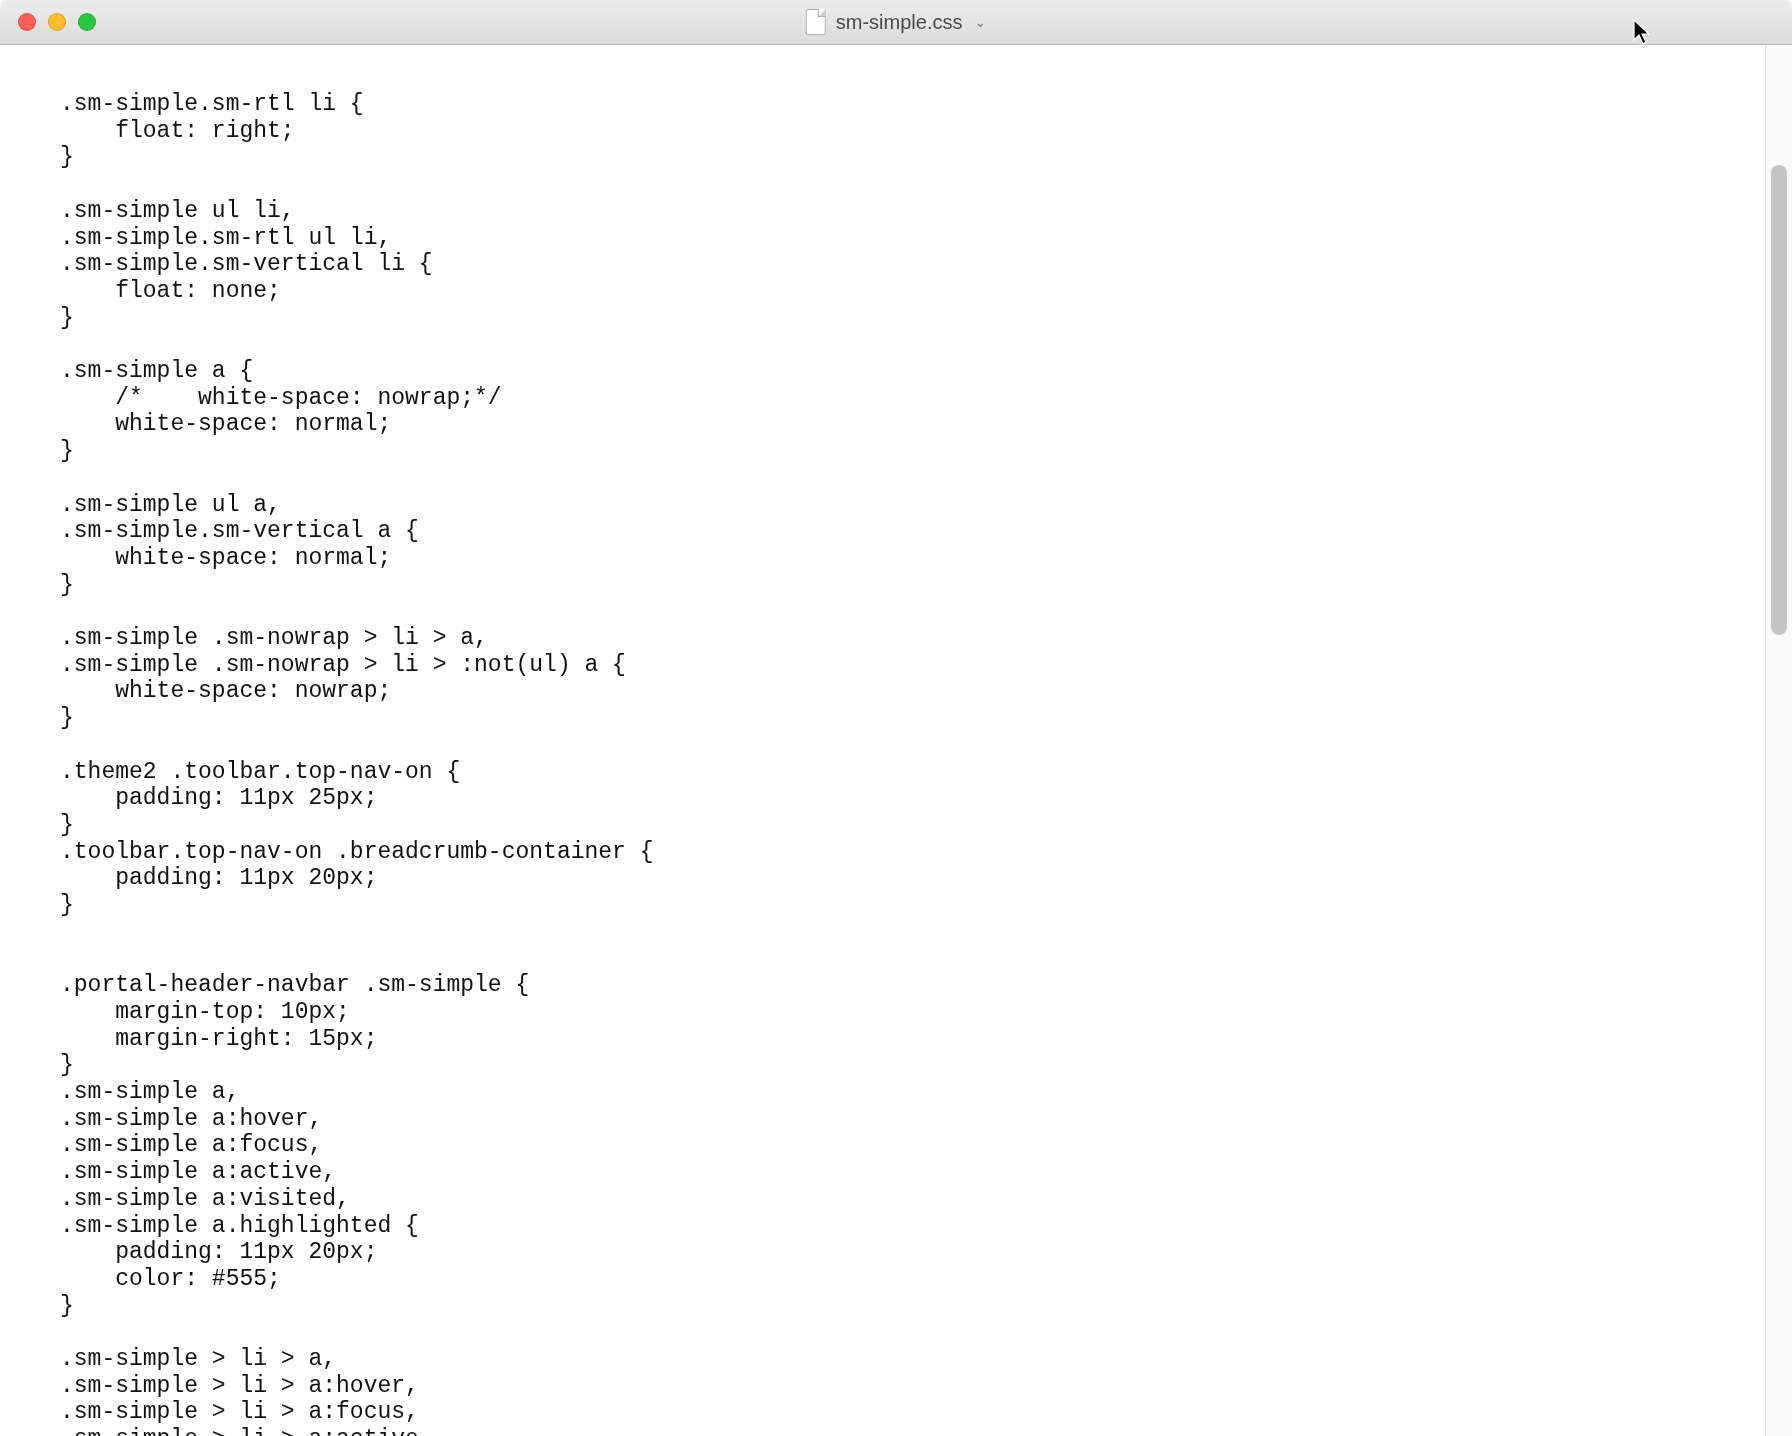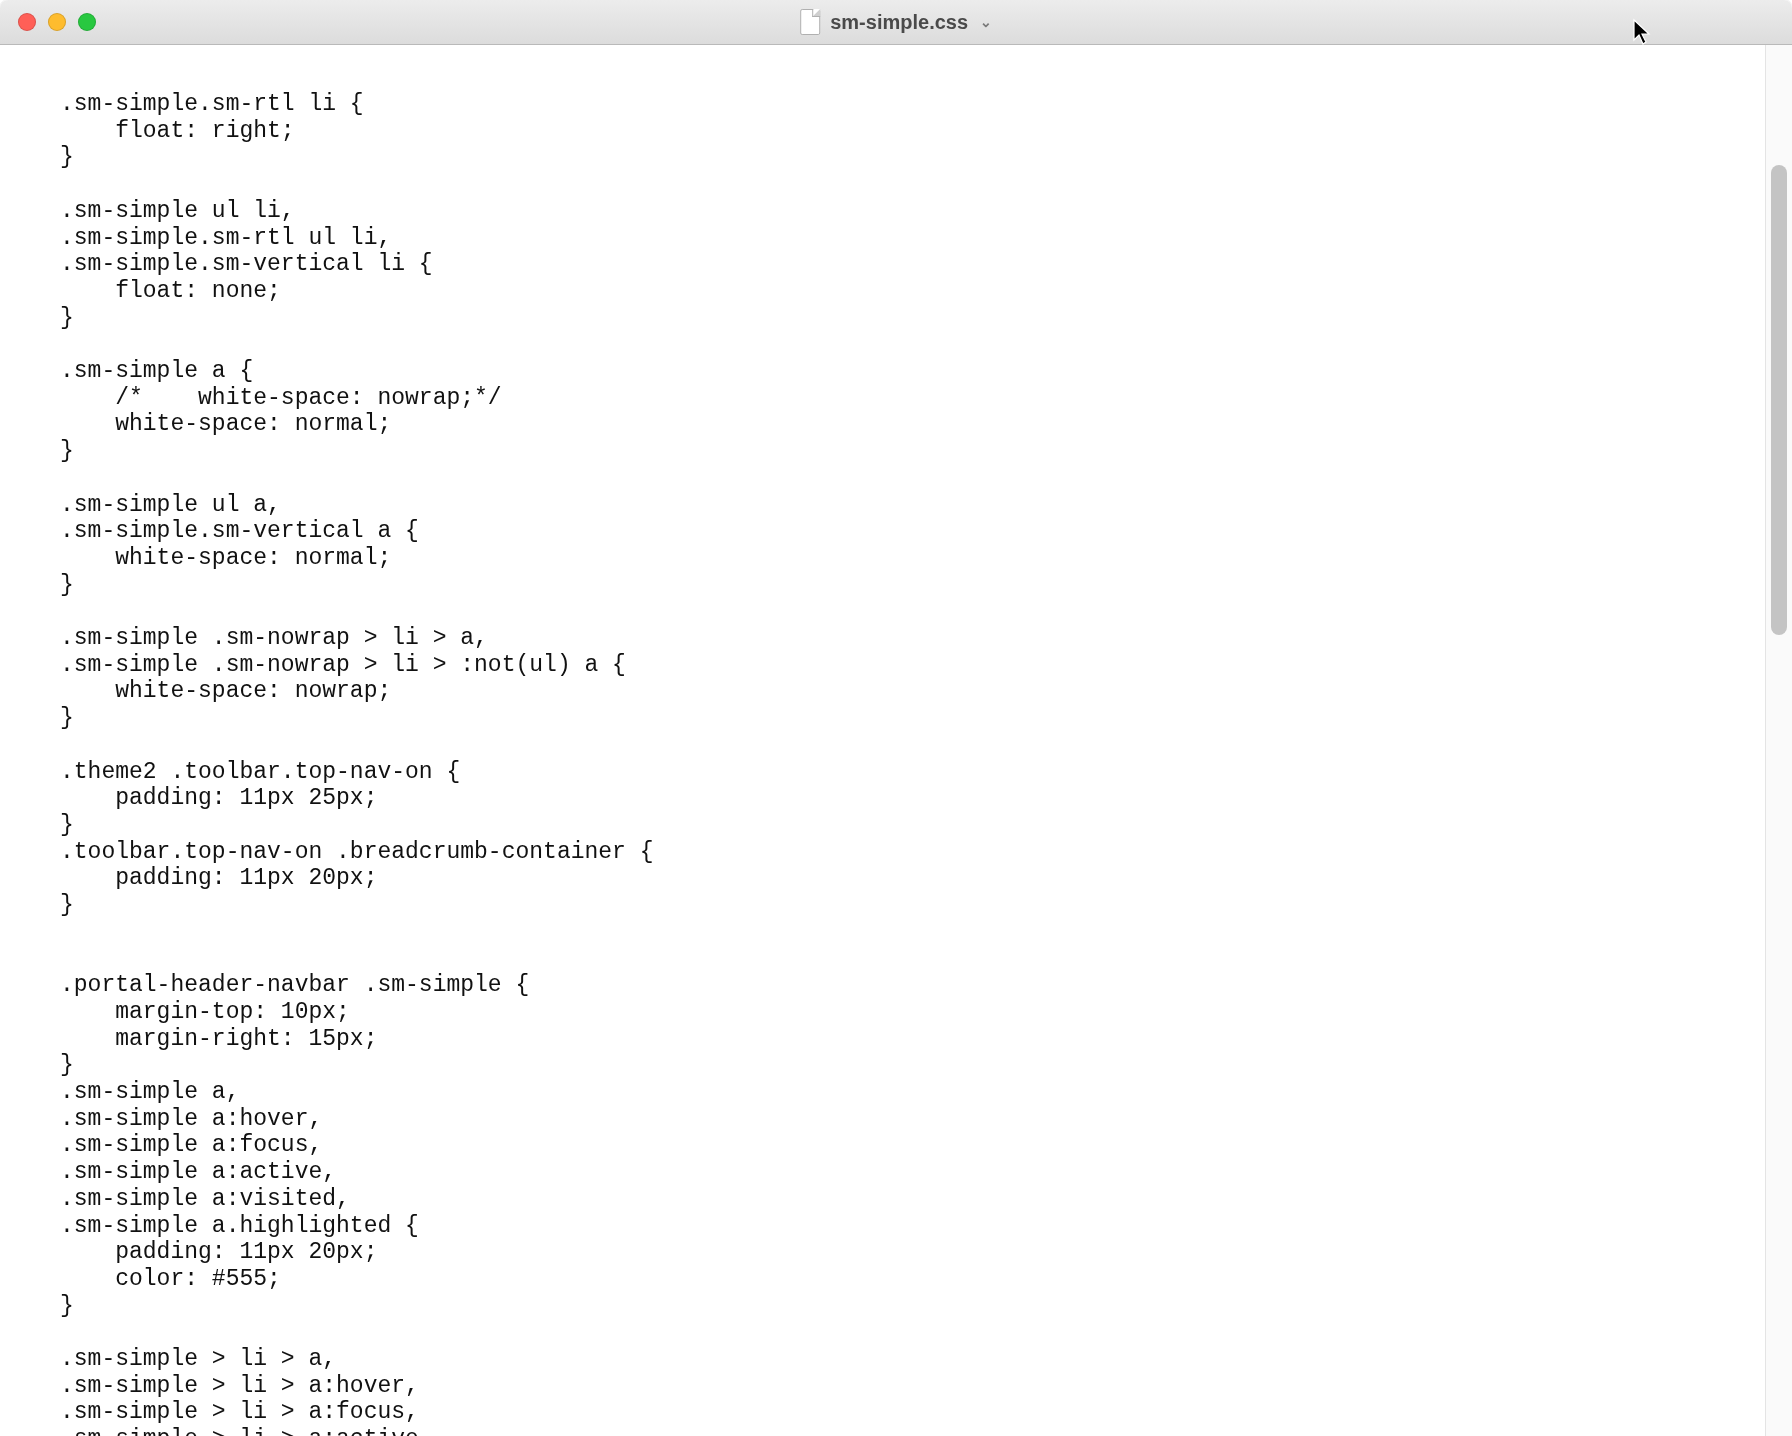--- a/index.html
+++ b/index.html
@@ -49,21 +49,21 @@
   .title-center {
     position: absolute;
     left: 50%;
     top: 50%;
     transform: translate(-50%, -50%);
     display: flex;
     align-items: center;
     gap: 10px;
     color: #4a4a4a;
     font-size: 20px;
-    font-weight: 700;
+    font-weight: 400;
     white-space: nowrap;
   }
   .doc-icon {
     width: 18px;
     height: 24px;
     background: #ffffff;
     border: 1px solid #b0b0b0;
     border-radius: 2px;
     position: relative;
   }

